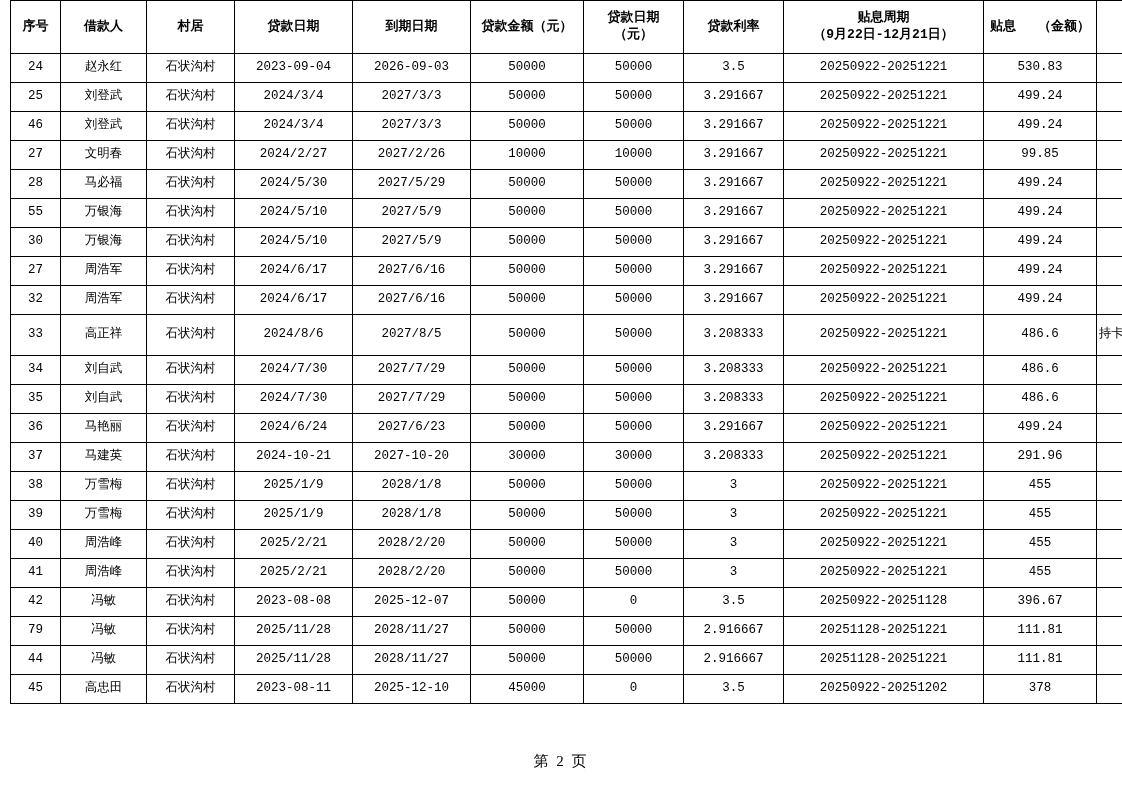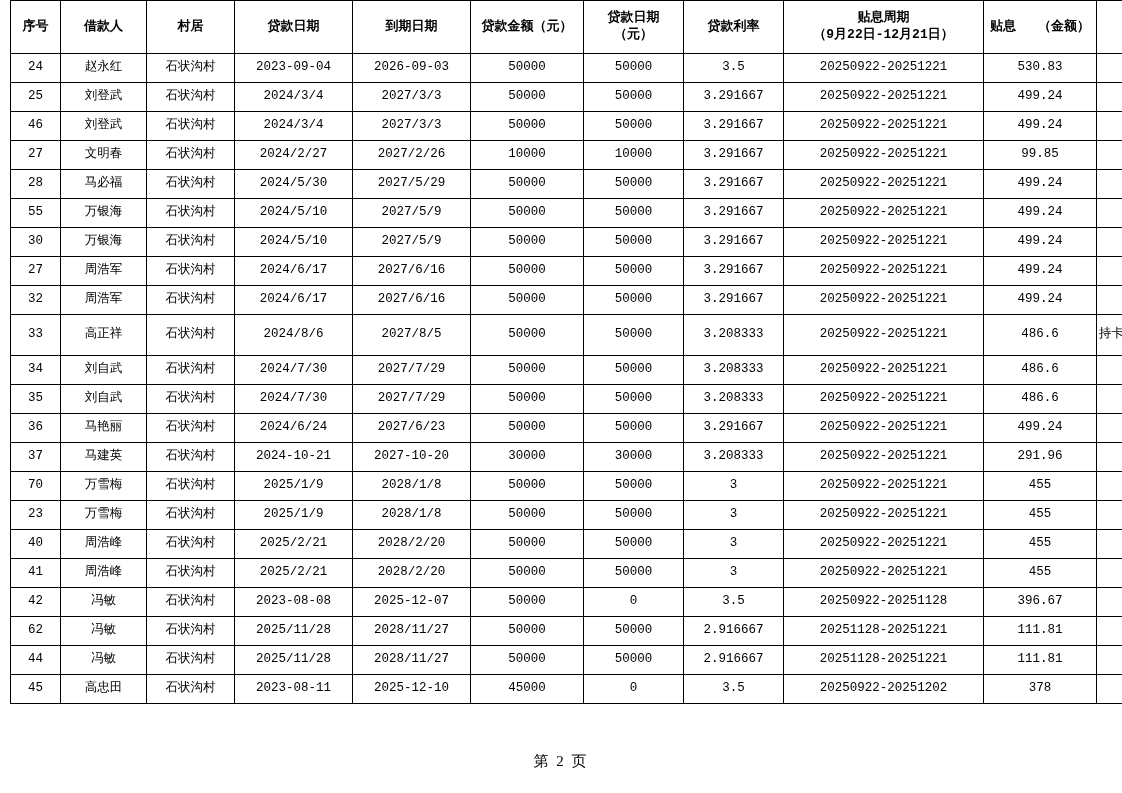--- a/index.html
+++ b/index.html
@@ -321,34 +321,34 @@
             <td>2024-10-21</td>
             <td>2027-10-20</td>
             <td>30000</td>
             <td>30000</td>
             <td>3.208333</td>
             <td>20250922-20251221</td>
             <td>291.96</td>
             <td></td>
           </tr>
           <tr>
-            <td>70</td>
+            <td>38</td>
             <td>万雪梅</td>
             <td>石状沟村</td>
             <td>2025/1/9</td>
             <td>2028/1/8</td>
             <td>50000</td>
             <td>50000</td>
             <td>3</td>
             <td>20250922-20251221</td>
             <td>455</td>
             <td></td>
           </tr>
           <tr>
-            <td>23</td>
+            <td>39</td>
             <td>万雪梅</td>
             <td>石状沟村</td>
             <td>2025/1/9</td>
             <td>2028/1/8</td>
             <td>50000</td>
             <td>50000</td>
             <td>3</td>
             <td>20250922-20251221</td>
             <td>455</td>
             <td></td>
@@ -386,21 +386,21 @@
             <td>2023-08-08</td>
             <td>2025-12-07</td>
             <td>50000</td>
             <td>0</td>
             <td>3.5</td>
             <td>20250922-20251128</td>
             <td>396.67</td>
             <td></td>
           </tr>
           <tr>
-            <td>62</td>
+            <td>79</td>
             <td>冯敏</td>
             <td>石状沟村</td>
             <td>2025/11/28</td>
             <td>2028/11/27</td>
             <td>50000</td>
             <td>50000</td>
             <td>2.916667</td>
             <td>20251128-20251221</td>
             <td>111.81</td>
             <td></td>

